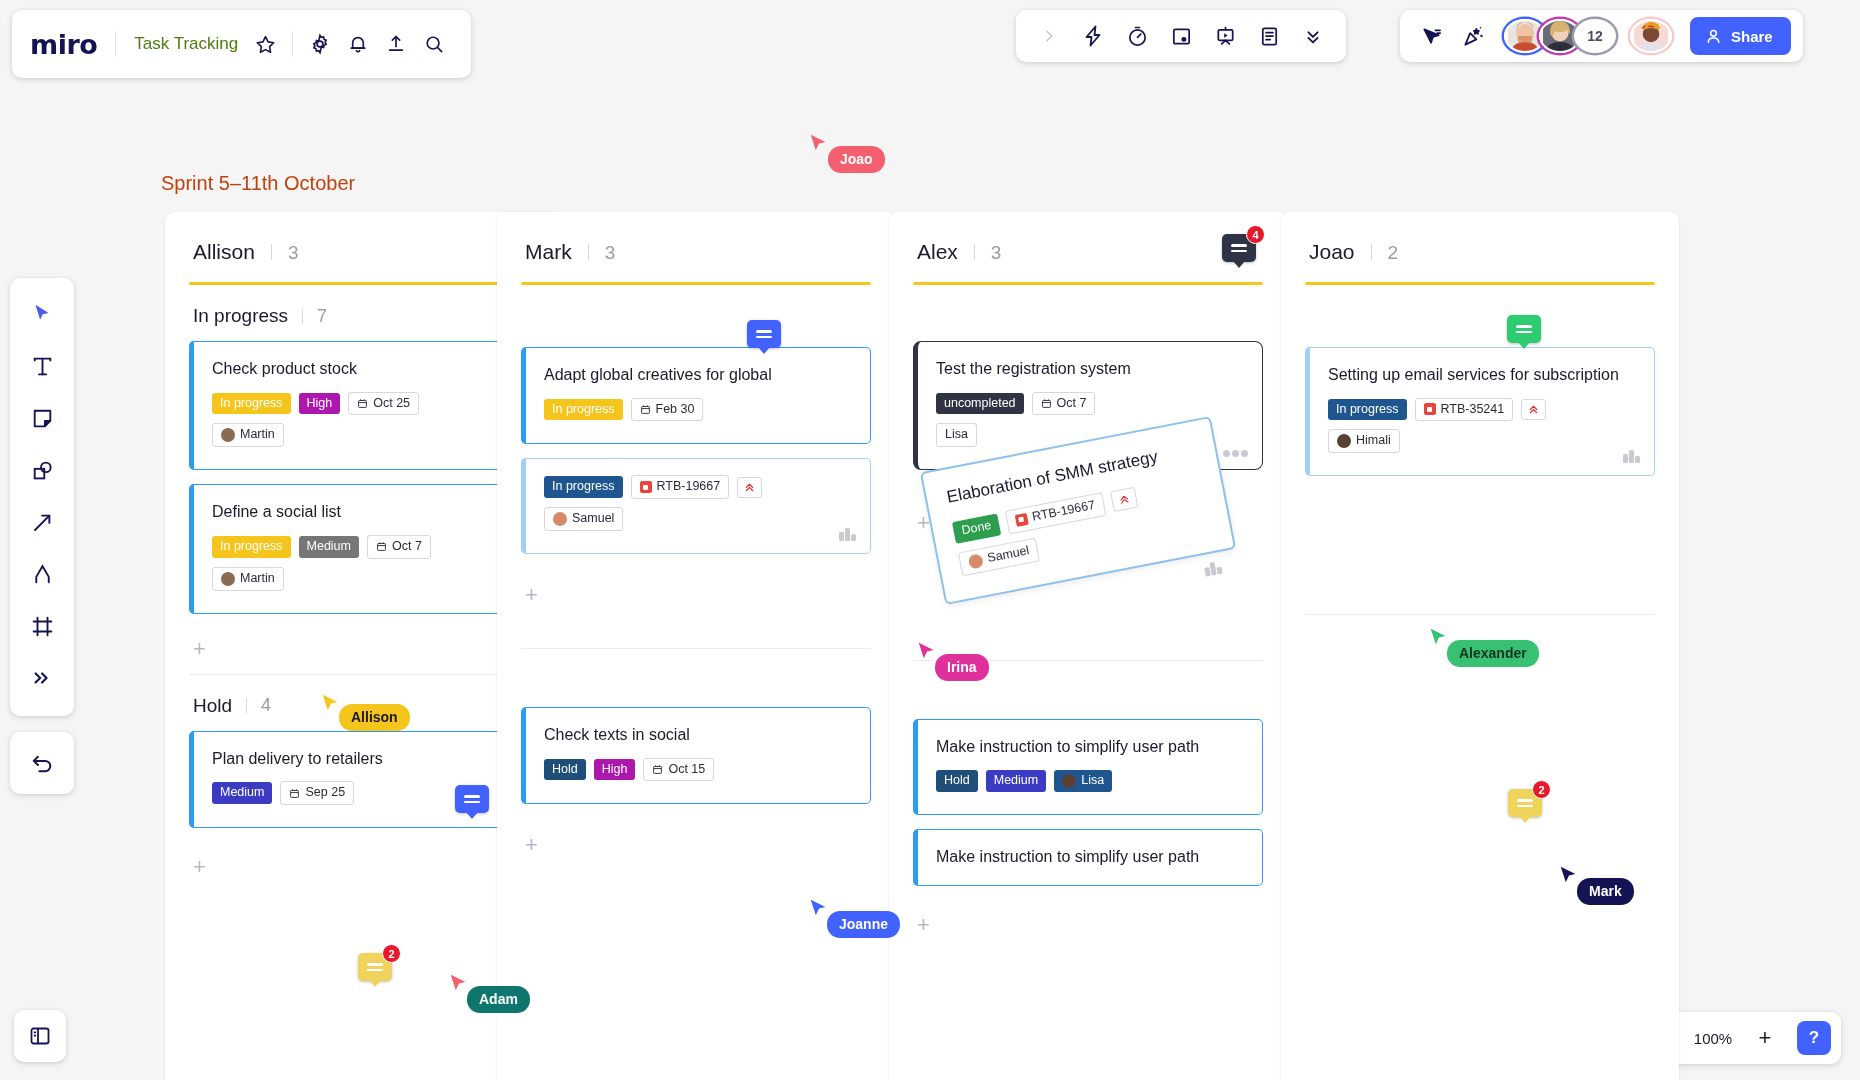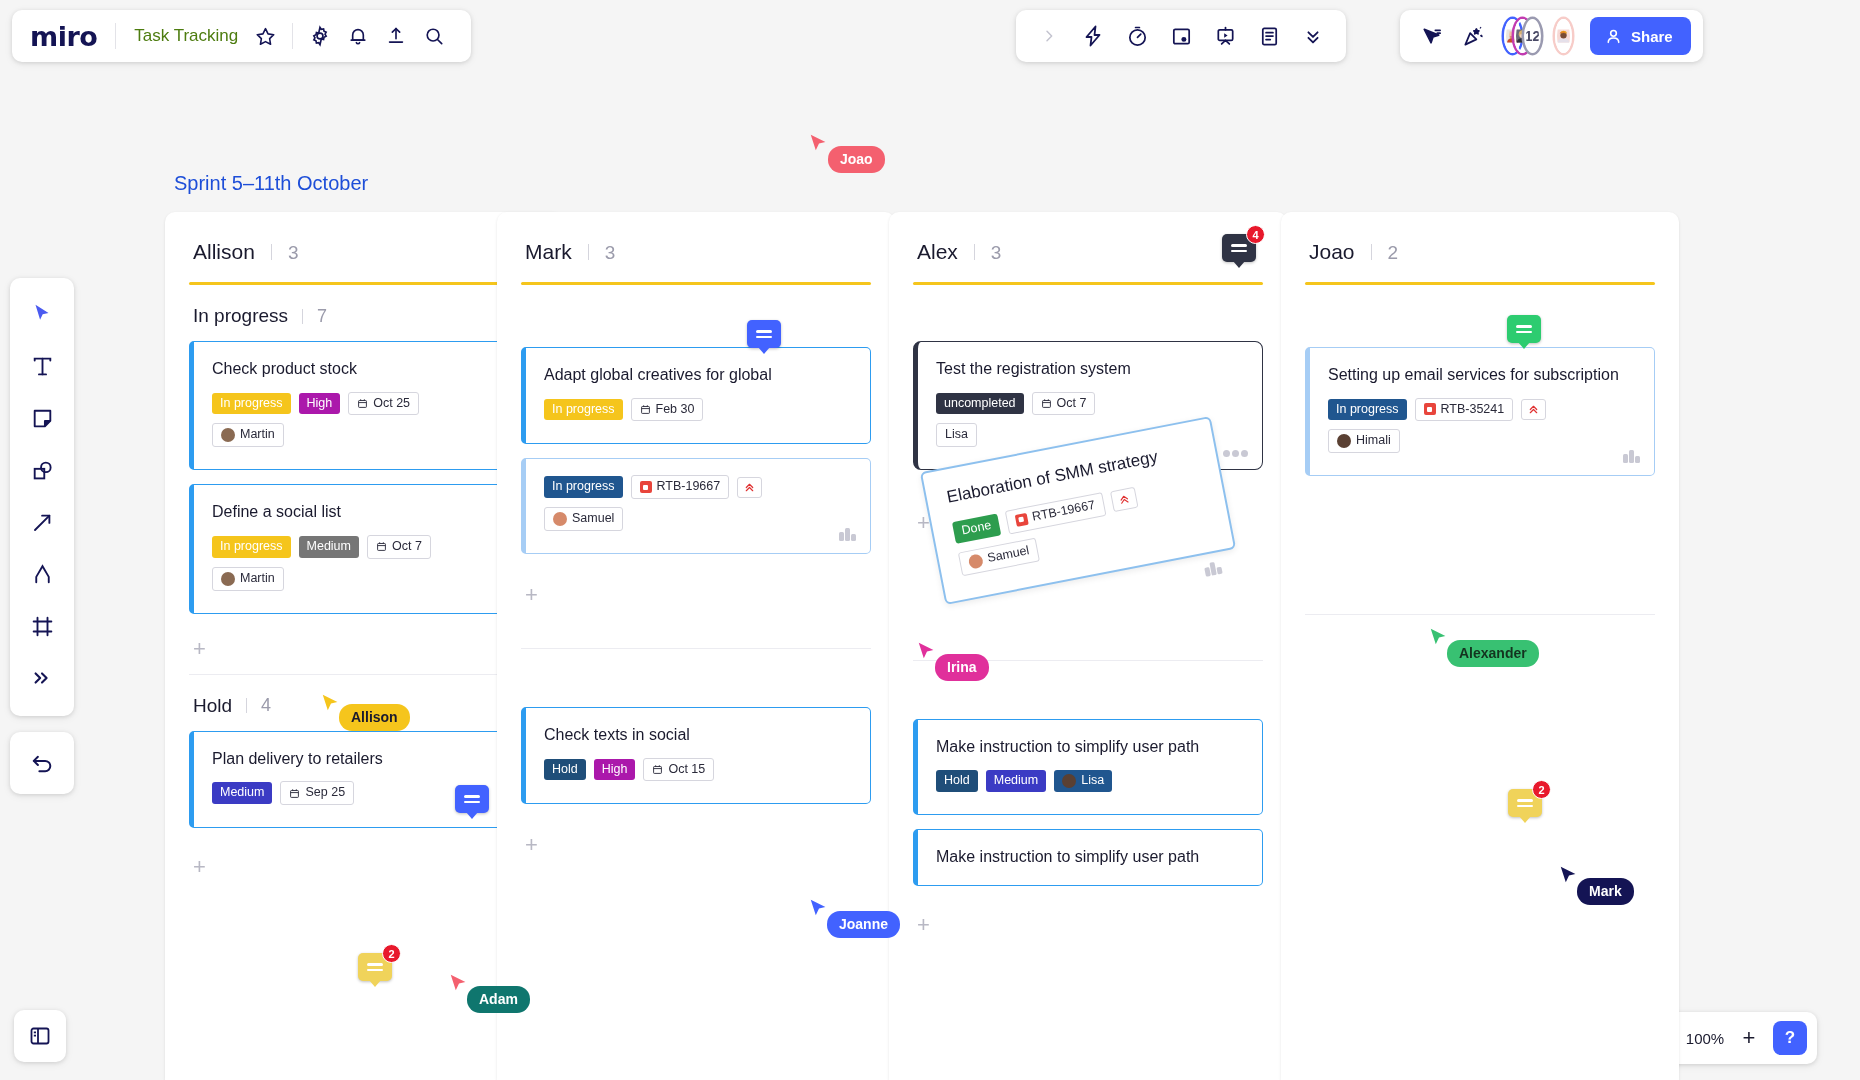--- a/index.html
+++ b/index.html
@@ -7,21 +7,21 @@
     width: 1860px; height: 1080px;
     font-family: "Liberation Sans", sans-serif;
     background: #f5f5f5;
     overflow: hidden;
     position: relative;
   }
   .board { position: absolute; inset: 0; background: #f5f5f5; }
 
   
   .topbar-left {
-    position: absolute; left: 12px; top: 10px; height: 52px;
+    position: absolute; left: 12px; top: 10px; height: 68px;
     background: #fff; border-radius: 10px;
     box-shadow: 0 1px 4px rgba(0,0,0,.12), 0 2px 10px rgba(0,0,0,.06);
     display: flex; align-items: center; padding: 0 18px; gap: 0;
   }
   .miro-logo {
     font-size: 27px; font-weight: 700; color: #141454;
     letter-spacing: -0.5px; padding-right: 18px; line-height: 1;
     font-family: "DejaVu Sans", sans-serif;
   }
   .vdiv { width: 1px; height: 26px; background: #e3e3e8; }
@@ -43,21 +43,21 @@
   }
   
   .topbar-right {
     position: absolute; left: 1400px; top: 10px; height: 52px;
     background: #fff; border-radius: 10px;
     box-shadow: 0 1px 4px rgba(0,0,0,.12), 0 2px 10px rgba(0,0,0,.06);
     display: flex; align-items: center; padding: 0 12px; gap: 4px;
   }
   .avatars { display: flex; align-items: center; margin-left: 8px; }
   .av {
-    width: 17px; height: 34px; border-radius: 50%;
+    width: 42px; height: 34px; border-radius: 50%;
     border: 2.5px solid #fff; margin-left: -7px;
     display: flex; align-items: center; justify-content: center;
     font-size: 14px; font-weight: 700; color: #4a4a66; overflow: hidden;
     position: relative;
   }
   .av:first-child { margin-left: 0; }
   .av.ring-blue  { box-shadow: 0 0 0 2.5px #4262ff; }
   .av.ring-pink  { box-shadow: 0 0 0 2.5px #c23bb0; }
   .av.ring-grey  { box-shadow: 0 0 0 2.5px #9a9ab0; background:#fff; }
   .av.solo { margin-left: 14px; box-shadow: 0 0 0 2.5px #f7ccc8; }
@@ -90,35 +90,35 @@
     background: #fff; border-radius: 10px;
     box-shadow: 0 1px 4px rgba(0,0,0,.12), 0 2px 10px rgba(0,0,0,.06);
     display: flex; align-items: center; justify-content: center; cursor: pointer;
   }
 
   
   .zoombar {
     position: absolute; left: 1635px; top: 1012px; height: 52px;
     background: #fff; border-radius: 10px;
     box-shadow: 0 1px 4px rgba(0,0,0,.12), 0 2px 10px rgba(0,0,0,.06);
-    display: flex; align-items: center; padding: 0 10px; gap: 4px;
+    display: flex; align-items: center; padding: 0 10px; gap: 12px;
   }
   .zbtn { width: 32px; height: 32px; display:flex; align-items:center; justify-content:center;
           cursor: pointer; border-radius: 6px; font-size: 22px; color:#1a1a2e; }
   .zlevel { font-size: 15px; color:#1a1a2e; min-width: 48px; text-align:center; cursor:pointer;}
   .help-btn {
     width: 34px; height: 34px; border-radius: 8px; background: #4262ff; color:#fff;
     display:flex; align-items:center; justify-content:center; font-size:17px; font-weight:700;
     cursor:pointer; margin-left: 4px;
   }
 
   
   .sprint-title {
-    position: absolute; left: 174px; top: 172px;
-    font-size: 20px; color: #1d4ed8;
+    position: absolute; left: 161px; top: 172px;
+    font-size: 20px; color: #c2410c;
   }
   .column {
     position: absolute; top: 212px; width: 398px; height: 868px;
     background: #fff; border-radius: 10px 10px 0 0;
     box-shadow: 0 1px 3px rgba(0,0,0,.10);
     overflow: hidden;
   }
   .col-head {
     display: flex; align-items: baseline; gap: 0; padding: 28px 28px 0;
     position: relative;

